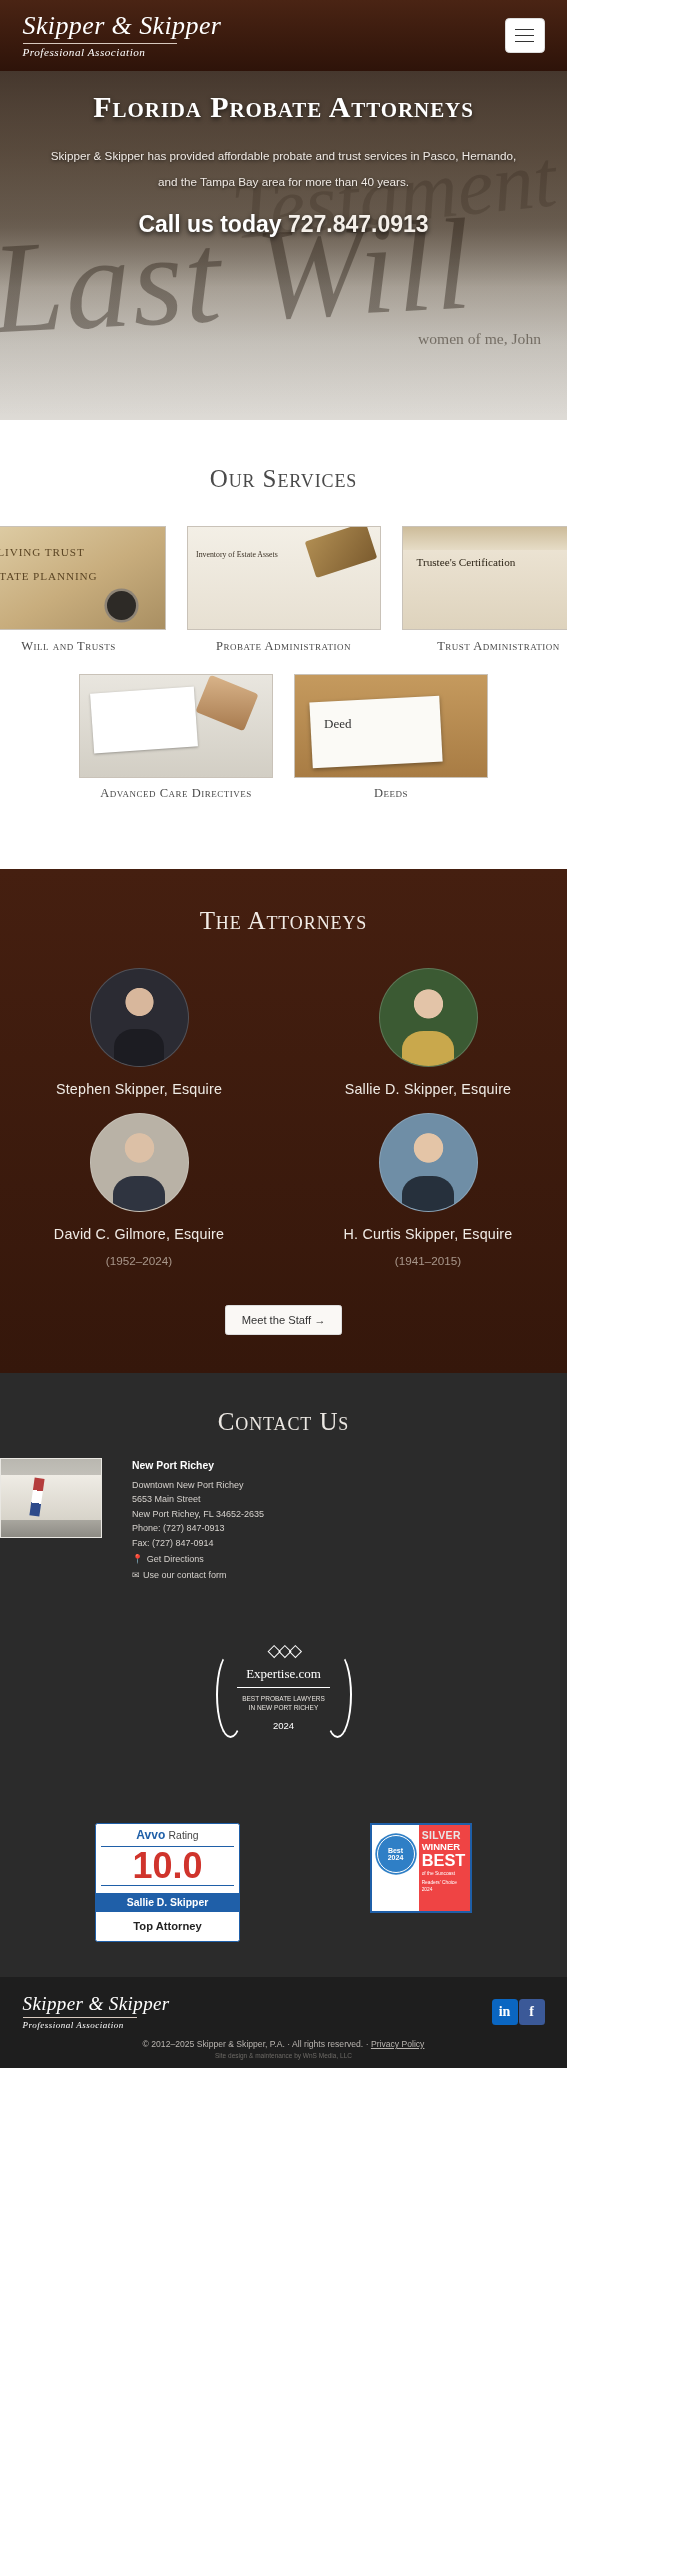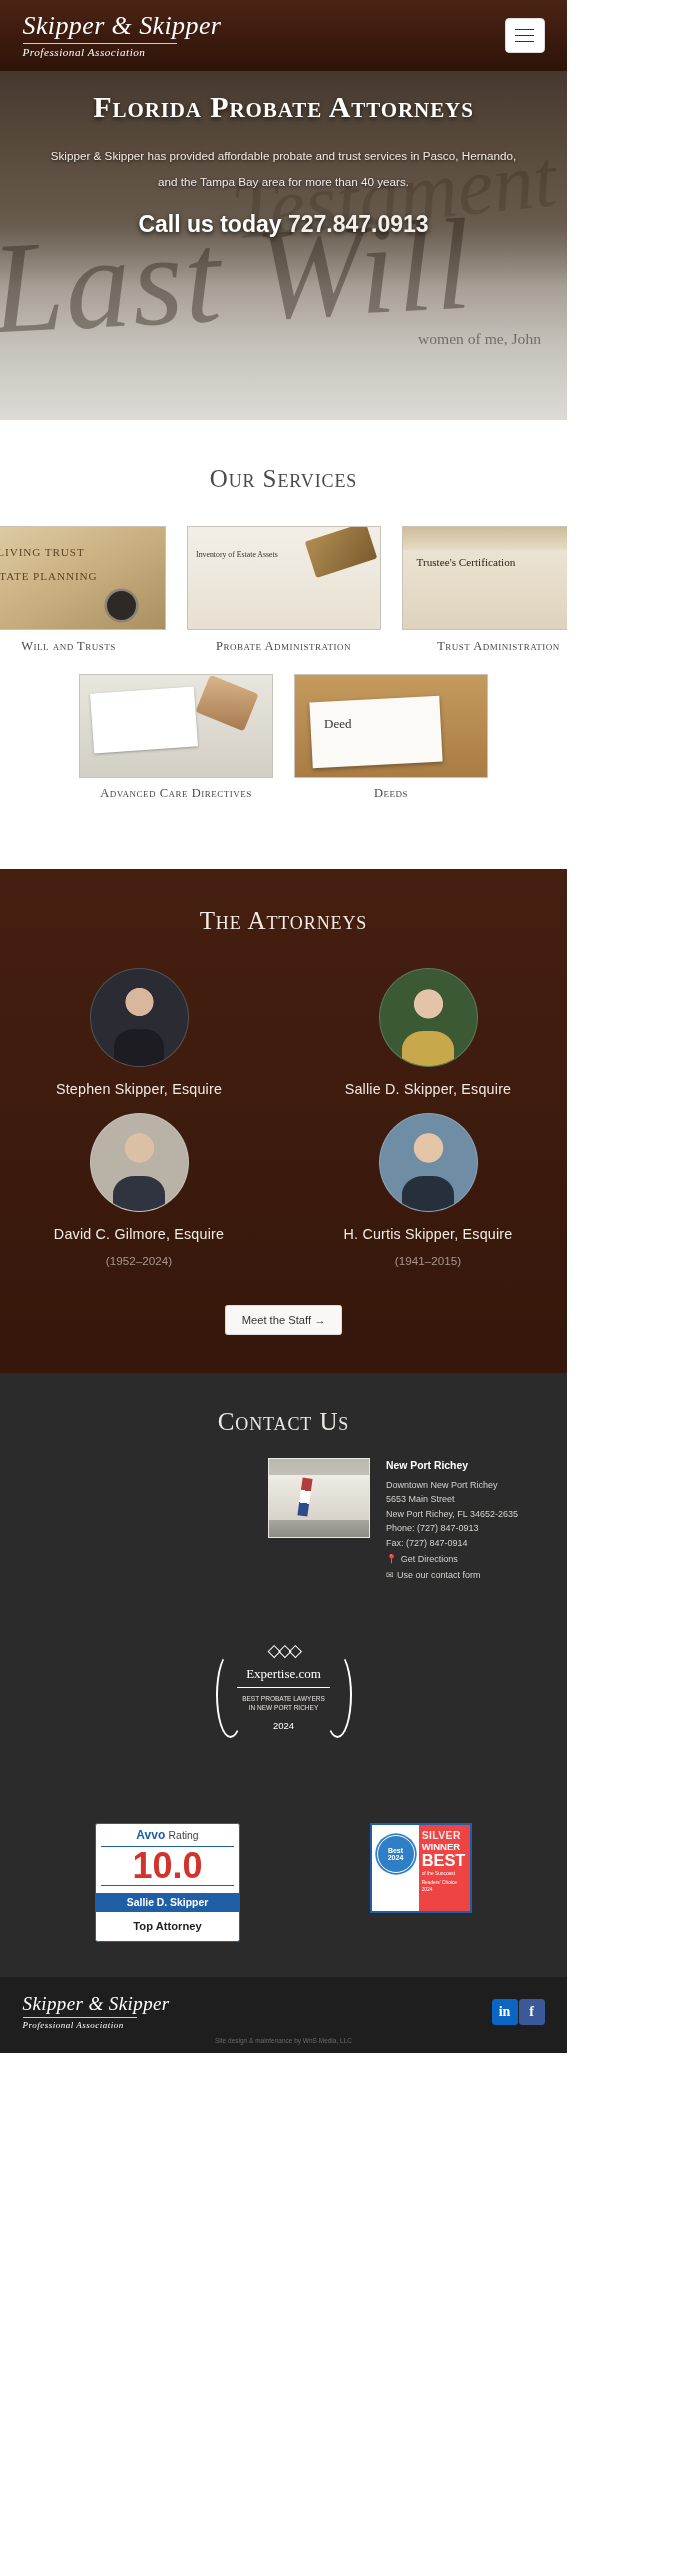--- a/index.html
+++ b/index.html
@@ -240,24 +240,23 @@
 
   
   .contact {
     background: #2b2b2b;
     padding: 35px 0 22.5px;
     text-align: center;
   }
   .contact .section-title { color: #ece8e3; margin-bottom: 22.5px; }
   .contact-card {
     display: flex;
-    justify-content: flex-end;
-    gap: 16px;
+    justify-content: flex-start;
+    gap: 30px;
     align-items: flex-start;
-    margin-left: 32px;
   }
   .office-photo {
     width: 102px; height: 80px;
     background: linear-gradient(180deg,#b9b7b0 0%, #cfccc4 48%, #8d8b84 100%);
     border: 1.7px solid #e9e7e2;
     position: relative;
     overflow: hidden;
   }
   .office-photo::before{content:"";position:absolute;left:0;top:15.6px;width:100%;height:45px;background:linear-gradient(180deg,#efece5,#d7d3c9);}
   .office-photo::after{content:"";position:absolute;left:31px;top:19px;width:9.5px;height:38px;background:linear-gradient(180deg,#b43c3c 0 33%,#fff 33% 66%,#2d4a8a 66% 100%);transform:rotate(8deg);}
@@ -543,16 +542,20 @@
     <div class="logo-block">
       <div class="logo-main">Skipper &amp; Skipper</div>
       <div class="logo-rule"></div>
       <div class="logo-sub">Professional Association</div>
     </div>
     <div class="social">
       <div class="soc li">in</div>
       <div class="soc fb">f</div>
     </div>
   </div>
+  <div class="copyright">
+    <span>© 2012–2025 Skipper &amp; Skipper, P.A. · All rights reserved. ·</span>
+    <a href="#">Privacy Policy</a>
+  </div>
   <div class="credit">Site design &amp; maintenance by WnS Media, LLC</div>
 
 </div>
 
 
 </body></html>

